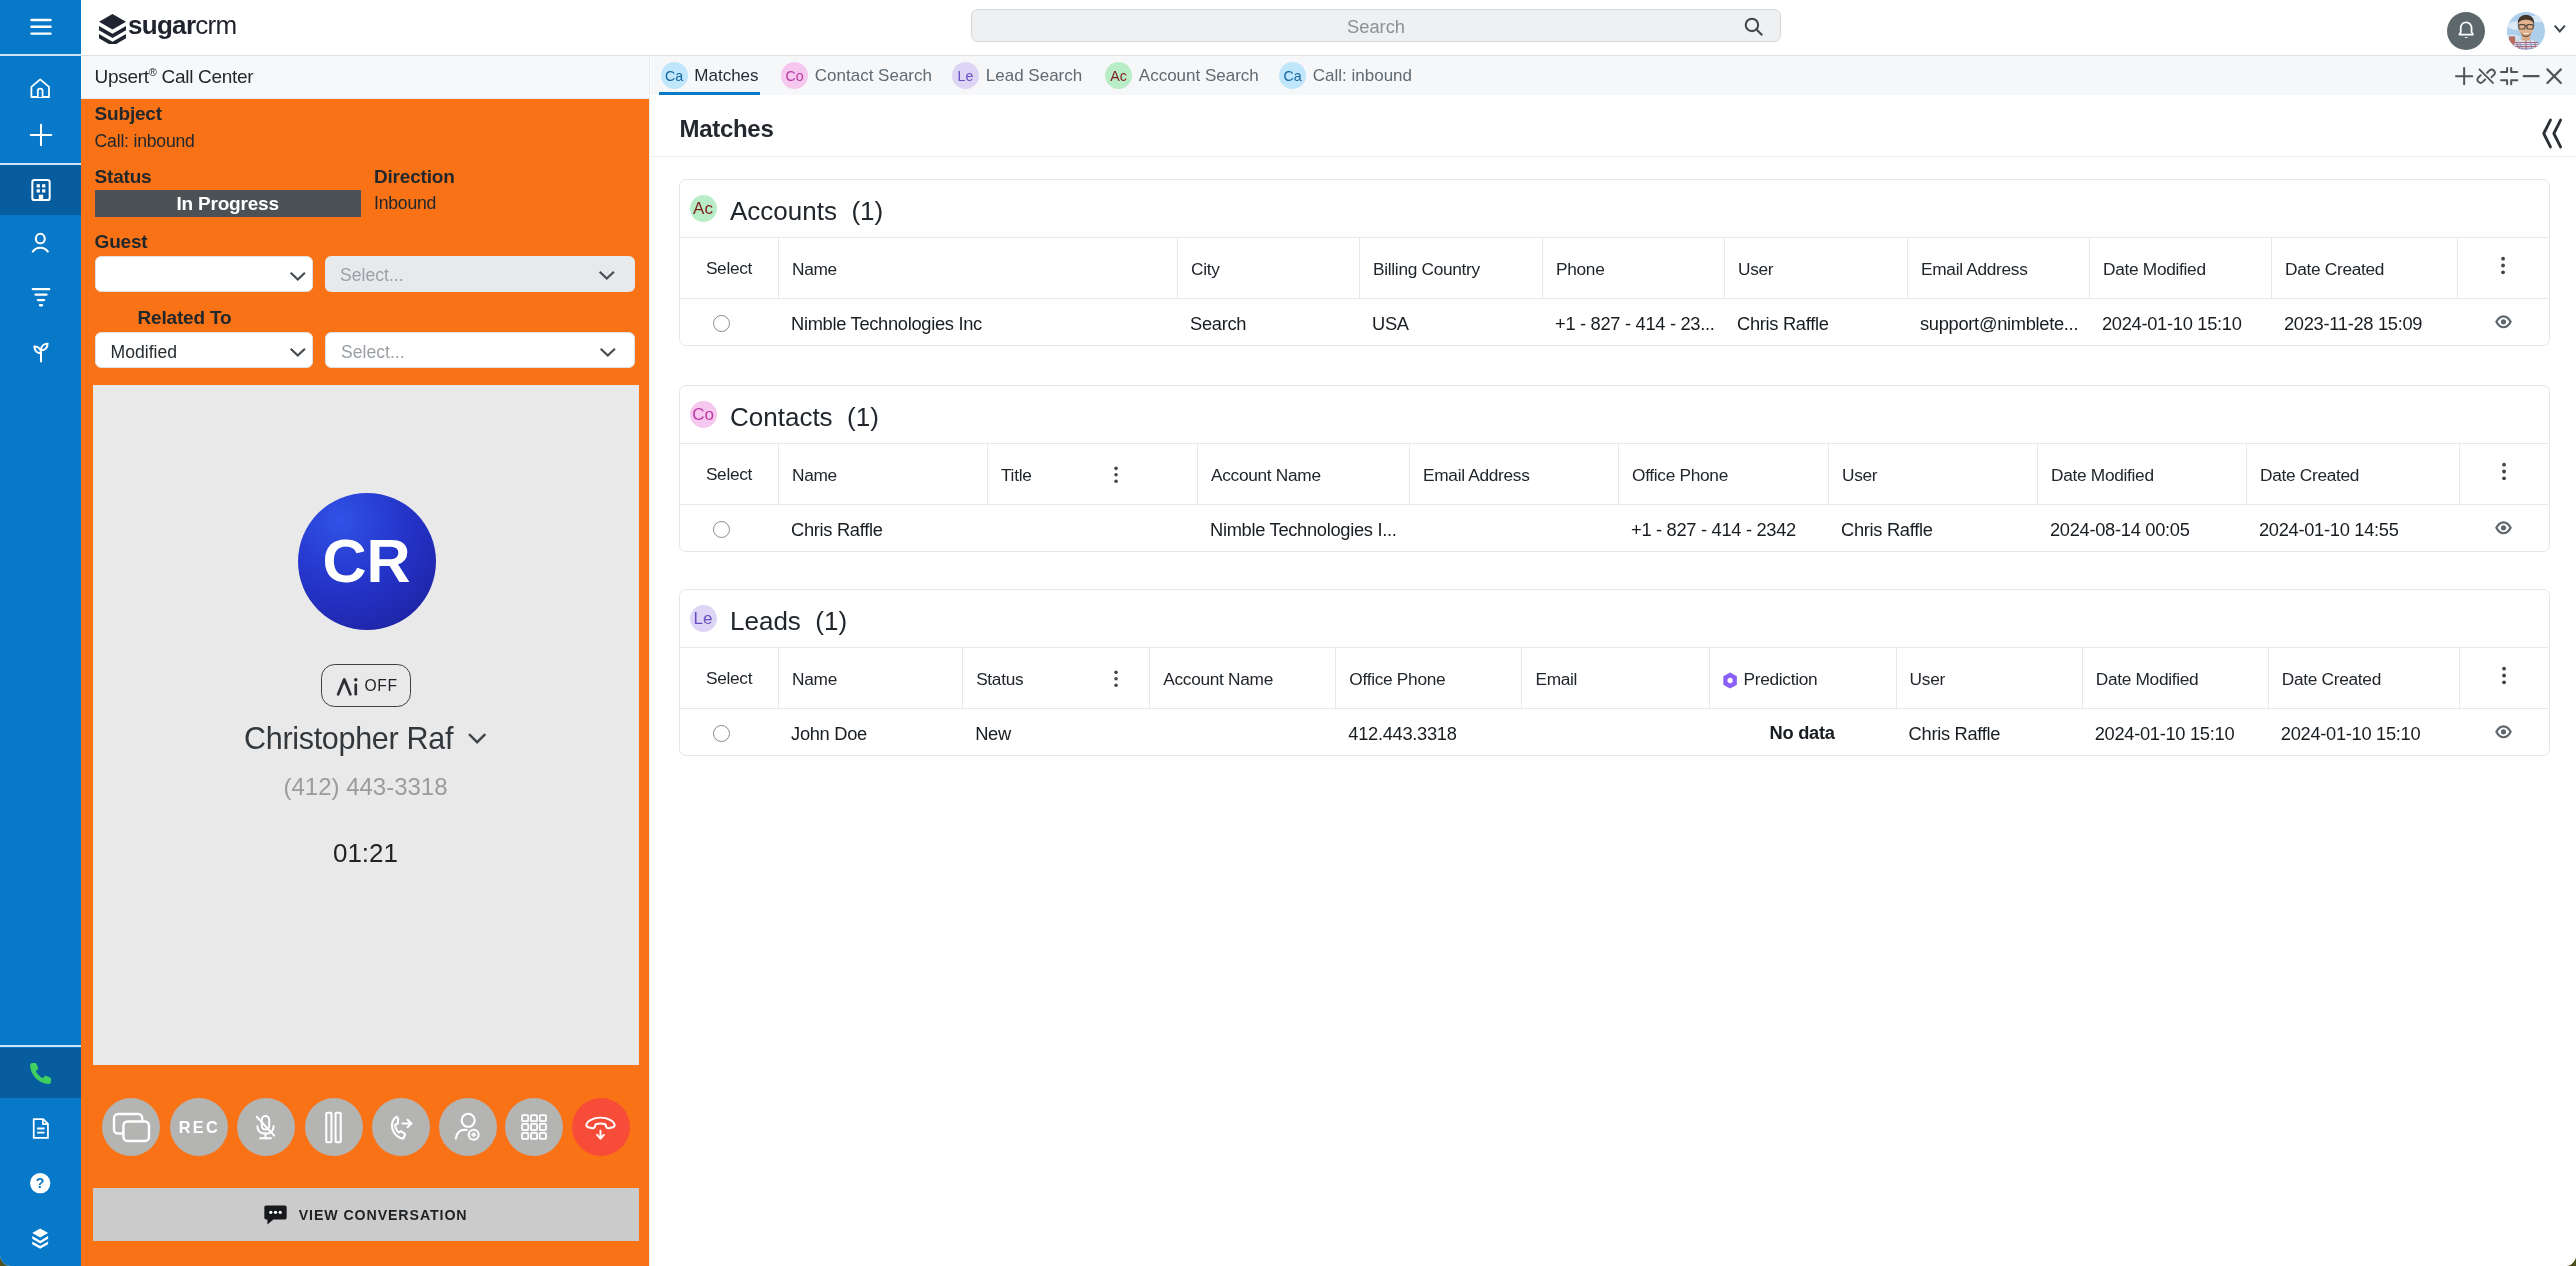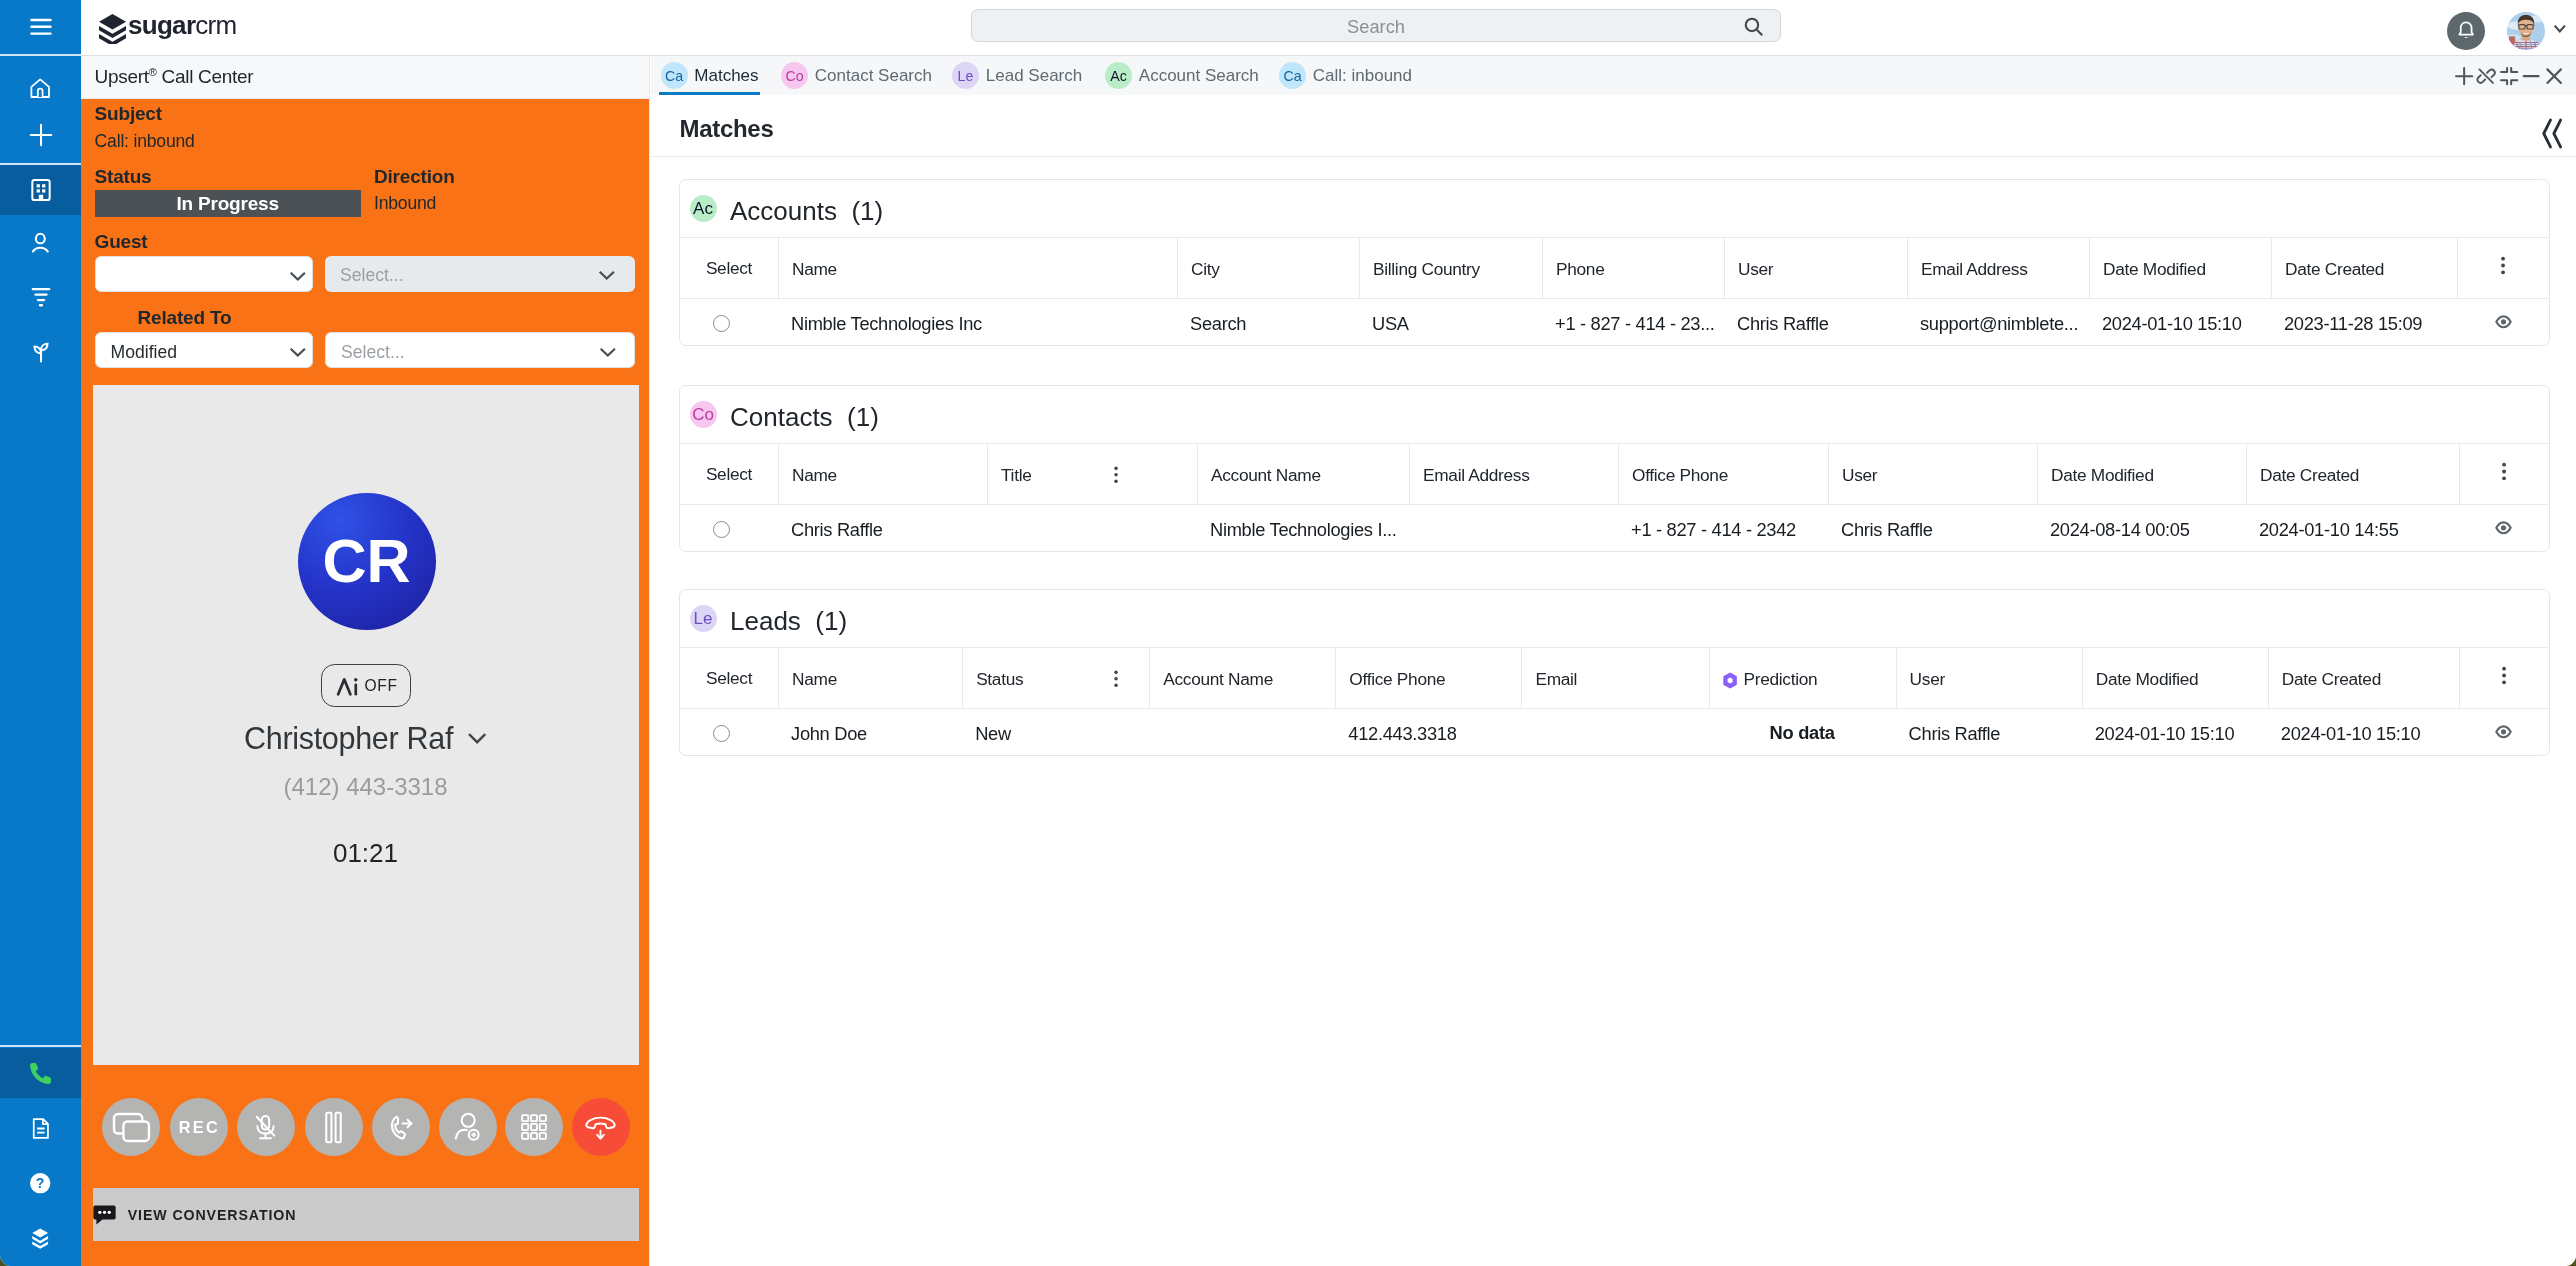--- a/index.html
+++ b/index.html
@@ -42,21 +42,21 @@
   
   #callbox { position:absolute; left:11.5px; top:329px; width:546px; height:680px; background:#e9e9e9; }
   #cr { position:absolute; left:205px; top:108px; width:138px; height:137px; border-radius:50%; background:radial-gradient(circle at 30% 20%, #3052e6 0%, #2433c8 48%, #1c1e97 100%); color:#fff; font-size:61px; font-weight:700; text-align:center; line-height:137px; letter-spacing:0px; }
   #aipill { position:absolute; left:228px; top:279px; width:90px; height:43px; border:1.7px solid #3c4043; border-radius:13.6px; }
   #aipill .off { position:absolute; left:43px; top:11.5px; font-size:15.6px; font-weight:500; color:#212529; letter-spacing:0.7px; }
   #cname { position:absolute; left:0; width:546px; top:336px; text-align:center; font-size:30.5px; color:#32373c; letter-spacing:-0.3px; }
   #cphone { position:absolute; left:0; width:546px; top:388px; text-align:center; font-size:24px; color:#9b9b9b; }
   #ctime { position:absolute; left:0; width:546px; top:453px; text-align:center; font-size:26px; color:#1f2326; }
   .cbtn { position:absolute; top:713px; width:58px; height:58px; border-radius:50%; background:#b4b4b3; display:flex; align-items:center; justify-content:center; }
   .cbtn.red { background:#f74c38; }
-  #viewconv { position:absolute; left:11.5px; top:1132px; width:546px; height:53px; background:#cbcbcb; display:flex; align-items:center; gap:12.2px; }
+  #viewconv { position:absolute; left:11.5px; top:1132px; width:546px; height:53px; background:#cbcbcb; display:flex; align-items:center; justify-content:center; gap:12.2px; }
   #viewconv .t { font-size:14.2px; font-weight:700; letter-spacing:0.9px; color:#1e2124; }
 
   
   #main { position:absolute; left:651px; top:56px; width:1925px; height:1211px; background:#fff;padding-left:26px; }
   #tabbar { position:absolute; left:0; top:0; width:1925px; height:39px; background:#f6f7f8; }
   .tab { position:absolute; top:0; height:39px; display:flex; align-items:center; gap:6.8px; }
   .tab .badge { width:27px; height:27px; border-radius:50%; font-size:14.2px; font-weight:500; display:flex; align-items:center; justify-content:center; }
   .tab .tt { font-size:17px; color:#5f6a72; }
   .tab.active .tt { color:#1d2a35; }
   .tab.active .ul { position:absolute; left:-2px; right:-1.4px; bottom:0; height:3.4px; background:#0b7ac9; }
@@ -70,21 +70,21 @@
   .card { position:absolute; left:28px; width:1871px; background:#fff; border:1.4px solid #e4e6e8; border-radius:6.8px; }
   .chead { position:relative; height:57px; }
   .chead .badge { position:absolute; left:9.5px; top:15px; width:27px; height:27px; border-radius:50%; font-size:17px; font-weight:500; display:flex; align-items:center; justify-content:center; }
   .chead .ct { position:absolute; left:50px; top:16.3px; font-size:26px; color:#20262c; }
   table { border-collapse:separate; border-spacing:0; table-layout:fixed; width:1868px; }
   th { height:62px; border-top:1.4px solid #e7e9ea; border-bottom:1.4px solid #e7e9ea; font-weight:400; font-size:17.3px; color:#20262c; text-align:left; padding:3.4px 0 0 13px; position:relative; letter-spacing:-0.3px; }
   th + th { border-left:1.4px solid #e7e9ea; }
   th.c, td.c { text-align:center; padding:0; }
   td { height:47px; font-size:18.3px; color:#181d22; padding:2.7px 0 0 13px; overflow:hidden; white-space:nowrap; letter-spacing:-0.3px; }
   .radio { display:inline-block; width:17px; height:17px; border:1.7px solid #8a8a8a; border-radius:50%; background:#fff; vertical-align:middle; margin-right:15px; }
-  .b-ac { background:#b9edc7; color:#0f172a; }
+  .b-ac { background:#b9edc7; color:#7f1d1d; }
   .b-co2 { background:#f6c7ef; color:#bb3aa2; }
   .b-le { background:#ddd5f6; color:#6a4fc1; }
 </style>
 </head>
 <body>
 <div id="page">
   <div id="topbar">
     <svg id="logo" width="27" height="30.5" viewBox="0 0 40 45" fill="#1f2430">
       <polygon points="20,0 40,11.5 20,23 0,11.5"></polygon>
       <polygon points="0,17.5 20,29 40,17.5 40,24 20,35.5 0,24"></polygon>

